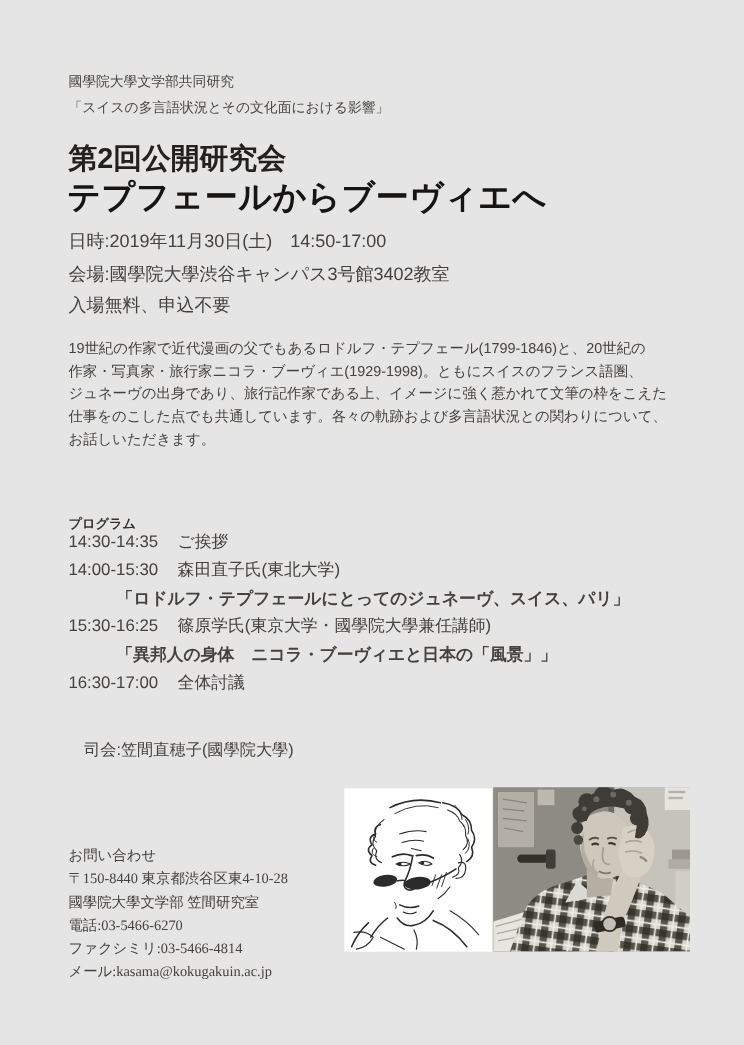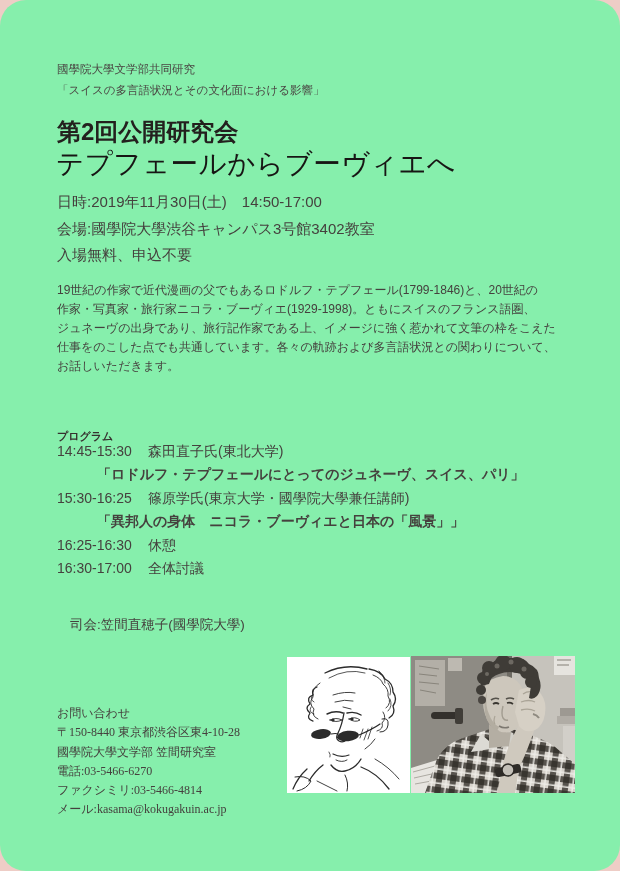--- a/index.html
+++ b/index.html
@@ -1,24 +1,24 @@
 <!DOCTYPE html>
 <html lang="ja"><head>
 <meta charset="utf-8">
 <style>
   html,body{margin:0;padding:0;background:#eecdc6;}
   .page{
-    position:relative;width:620px;height:871px;background:#86efac;overflow:hidden;
-    font-family:"Liberation Sans","DejaVu Sans",sans-serif;color:#45413e;border-radius:26px;
+    position:relative;width:620px;height:871px;background:#e5e5e5;overflow:hidden;
+    font-family:"Liberation Sans","DejaVu Sans",sans-serif;color:#45413e;
   }
   .abs{position:absolute;}
   .pre{white-space:pre-line;}
   #org-block{top:59px;left:57px;font-size:11.5px;line-height:21px;color:#4a4643;}
   #event-no{top:116px;left:57px;font-size:24px;font-weight:700;color:#23201e;}
-  #main-title{top:146px;left:56px;font-size:27.5px;font-weight:400;color:#171514;letter-spacing:0.5px;}
+  #main-title{top:146px;left:56px;font-size:27.5px;font-weight:700;color:#171514;letter-spacing:0.5px;}
   #info-block{top:189px;left:57px;font-size:15px;line-height:26.5px;}
   #desc{top:281px;left:57px;width:545px;font-size:12px;line-height:18.9px;}
   #prog-head{top:429px;left:57px;font-size:11px;font-weight:700;color:#36322f;}
   #prog-rows{top:440px;left:57px;font-size:14px;}
   .prow{display:flex;line-height:23.4px;}
   .ptime{flex:0 0 91px;}
   .prow.indent{padding-left:40px;font-weight:bold;}
   #moderator{top:616px;left:70px;font-size:13.5px;}
   #sketch-box{left:287px;top:657px;width:123px;height:136px;background:#ffffff;}
   #photo-box{left:411px;top:656px;width:164px;height:137px;}
@@ -48,36 +48,36 @@
   <div class="abs pre" id="desc">19世紀の作家で近代漫画の父でもあるロドルフ・テプフェール(1799-1846)と、20世紀の
 作家・写真家・旅行家ニコラ・ブーヴィエ(1929-1998)。ともにスイスのフランス語圏、
 ジュネーヴの出身であり、旅行記作家である上、イメージに強く惹かれて文筆の枠をこえた
 仕事をのこした点でも共通しています。各々の軌跡および多言語状況との関わりについて、
 お話しいただきます。</div>
 
   <div class="abs" id="prog-head">プログラム</div>
 
   <div class="abs" id="prog-rows">
     <div class="prow">
-      <span class="ptime">14:45-15:30</span>
+      <span class="ptime">14:30-14:35</span>
+      <span class="ptext">ご挨拶</span>
+    </div>
+    <div class="prow">
+      <span class="ptime">14:00-15:30</span>
       <span class="ptext">森田直子氏(東北大学)</span>
     </div>
     <div class="prow indent">
       <span class="ptext">「ロドルフ・テプフェールにとってのジュネーヴ、スイス、パリ」</span>
     </div>
     <div class="prow">
       <span class="ptime">15:30-16:25</span>
       <span class="ptext">篠原学氏(東京大学・國學院大學兼任講師)</span>
     </div>
     <div class="prow indent">
       <span class="ptext">「異邦人の身体　ニコラ・ブーヴィエと日本の「風景」」</span>
-    </div>
-    <div class="prow">
-      <span class="ptime">16:25-16:30</span>
-      <span class="ptext">休憩</span>
     </div>
     <div class="prow">
       <span class="ptime">16:30-17:00</span>
       <span class="ptext">全体討議</span>
     </div>
   </div>
 
   <div class="abs" id="moderator">司会:笠間直穂子(國學院大學)</div>
 
   <div class="abs" id="sketch-box">

